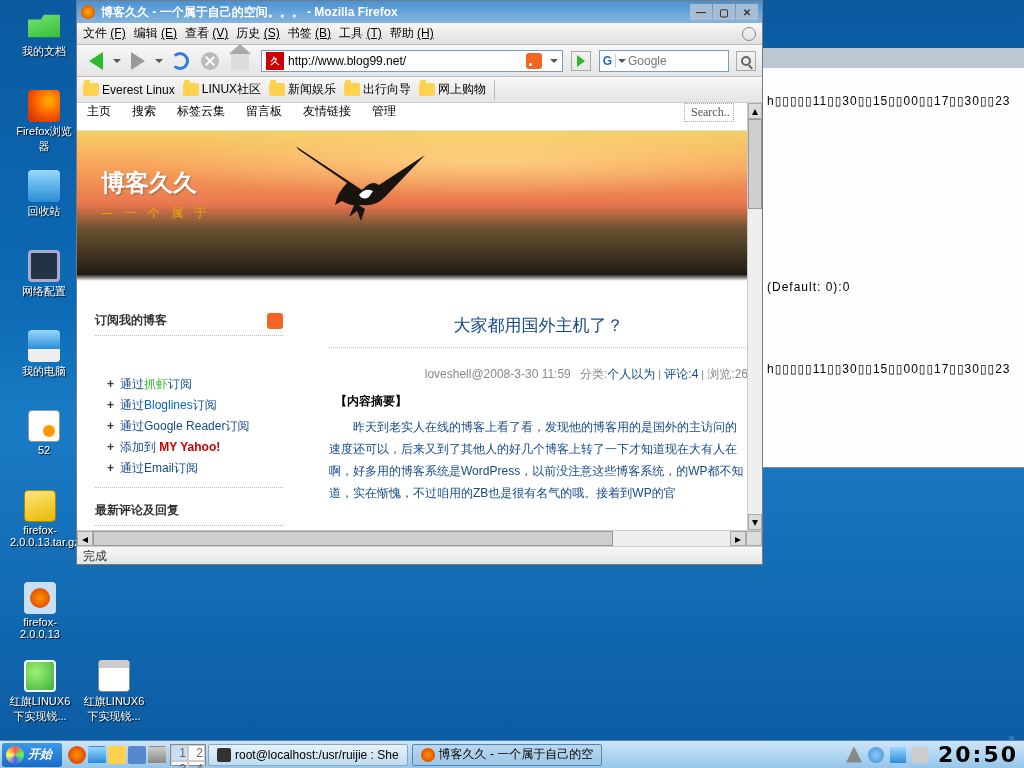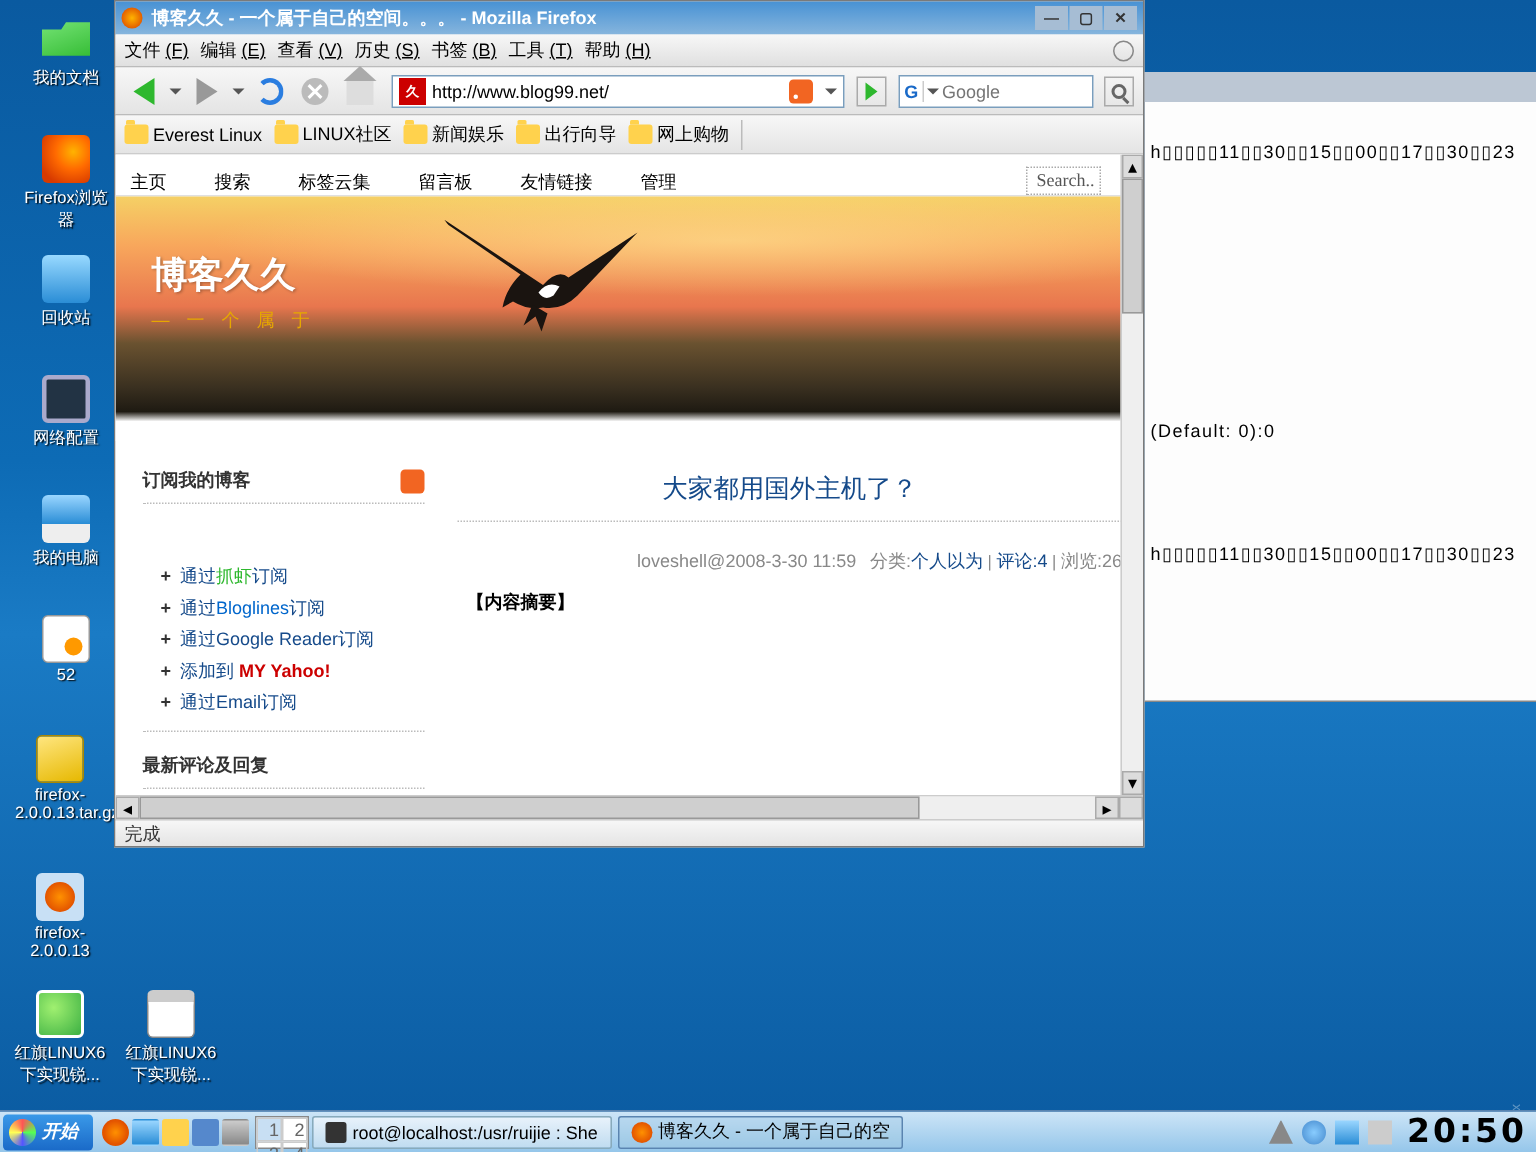--- a/index.html
+++ b/index.html
@@ -62,31 +62,31 @@
 .mag-ico { width: 10px; height: 10px; border: 2px solid #666; border-radius: 50%; position: relative; }
 .mag-ico::after { content: ''; position: absolute; right: -4px; bottom: -4px; width: 5px; height: 2px; background: #666; transform: rotate(45deg); }
 
 .ff-bm { height: 26px; background: linear-gradient(#f7f7f7, #e4e4e4); border-bottom: 1px solid #ccc; display: flex; align-items: center; padding: 0 6px; gap: 8px; }
 .bm { display: flex; align-items: center; gap: 3px; cursor: pointer; }
 .bm .f { width: 16px; height: 13px; background: #ffd24d; border-radius: 2px; position: relative; }
 .bm .f::before { content: ''; position: absolute; top: -3px; left: 1px; width: 6px; height: 3px; background: #ffd24d; border-radius: 1px 1px 0 0; }
 .bm-sep { width: 1px; height: 20px; background: #bbb; }
 
 .viewport { flex: 1; background: #fff; position: relative; overflow: hidden; }
-.page-nav { height: 28px; border-bottom: 1px solid #e0e0e0; display: flex; align-items: flex-end; padding: 0 10px; gap: 32px; }
+.page-nav { height: 28px; border-bottom: 1px solid #e0e0e0; display: flex; align-items: flex-start; padding: 0 10px; gap: 21px; }
 .page-nav a { color: #000; cursor: pointer; }
 .page-nav .sbox { margin-left: auto; margin-right: 18px; border: 1px dotted #aaa; padding: 1px 6px; color: #555; font-family: serif; width: 50px; }
 .banner { height: 163px; position: relative; background: linear-gradient(180deg, #f5d065 0%, #f8a75c 20%, #e8764e 45%, #6a5230 60%, #3a3020 78%, #1e1a12 88%, #fff 92%, #fff 100%); }
 .banner .sky { position: absolute; inset: 0 0 55% 0; background: radial-gradient(ellipse at 60% 40%, rgba(255,230,150,.6), transparent 60%); }
 .banner h1 { position: absolute; left: 24px; top: 36px; color: #fff; font-size: 24px; text-shadow: 1px 1px 2px rgba(0,0,0,.3); font-family: "KaiTi", serif; }
 .banner .sub { position: absolute; left: 24px; top: 74px; color: #e6a800; letter-spacing: 4px; font-size: 12px; }
 .eagle { position: absolute; left: 210px; top: 4px; width: 150px; height: 110px; }
 .eagle svg { width: 100%; height: 100%; }
 
-.content { display: flex; }
+.content { display: flex; gap: 24px; }
 .col-l { width: 220px; padding: 18px 14px 8px 18px; }
 .col-r { flex: 1; padding: 20px 14px 8px 8px; }
 .sec-title { font-weight: bold; color: #333; margin-bottom: 6px; display: flex; align-items: center; }
 .sec-title .rss2 { margin-left: auto; width: 16px; height: 16px; background: #f26522; border-radius: 3px; }
 .dotline { border-bottom: 1px dotted #bbb; margin: 4px 0 8px; }
 .sub-list { padding-left: 12px; border-bottom: 1px dotted #bbb; padding-bottom: 6px; margin-bottom: 14px; margin-top: 40px; }
 .sub-list li { list-style: none; color: #154a8a; margin: 4px 0; }
 .sub-list li::before { content: '+'; color: #333; margin-right: 6px; font-weight: bold; }
 .sub-list li span { color: #154a8a; }
 .grn { color: #2eb82e !important; }
@@ -310,20 +310,21 @@
       <div class="col-r">
         <h2 class="post-title">大家都用国外主机了？</h2>
         <div class="dotline" style="margin-top:10px"></div>
         <div class="meta">
           <span>loveshell@2008-3-30 11:59</span>&nbsp;&nbsp;
           <span>分类:</span><span class="l4">个人以为</span> |
           <span class="l4">评论:</span><span class="l4">4</span> |
           <span>浏览:</span><span>26</span>
         </div>
         <div class="summary-lbl">【内容摘要】</div>
+        <div class="body-text">昨天到老实人在线的博客上看了看，发现他的博客用的是国外的主访问的速度还可以，后来又到了其他人的好几个博客上转了一下才知道现在大有人在啊，好多用的博客系统是WordPress，以前没注意这些博客系统，的WP都不知道，实在惭愧，不过咱用的ZB也是很有名气的哦。接着到WP的官</div>
       </div>
     </div>
 
     <div class="vscroll">
       <div class="up">▴</div>
       <div class="track">
           <div class="thumb"></div>
         </div>
       <div class="dn">▾</div>
     </div>

